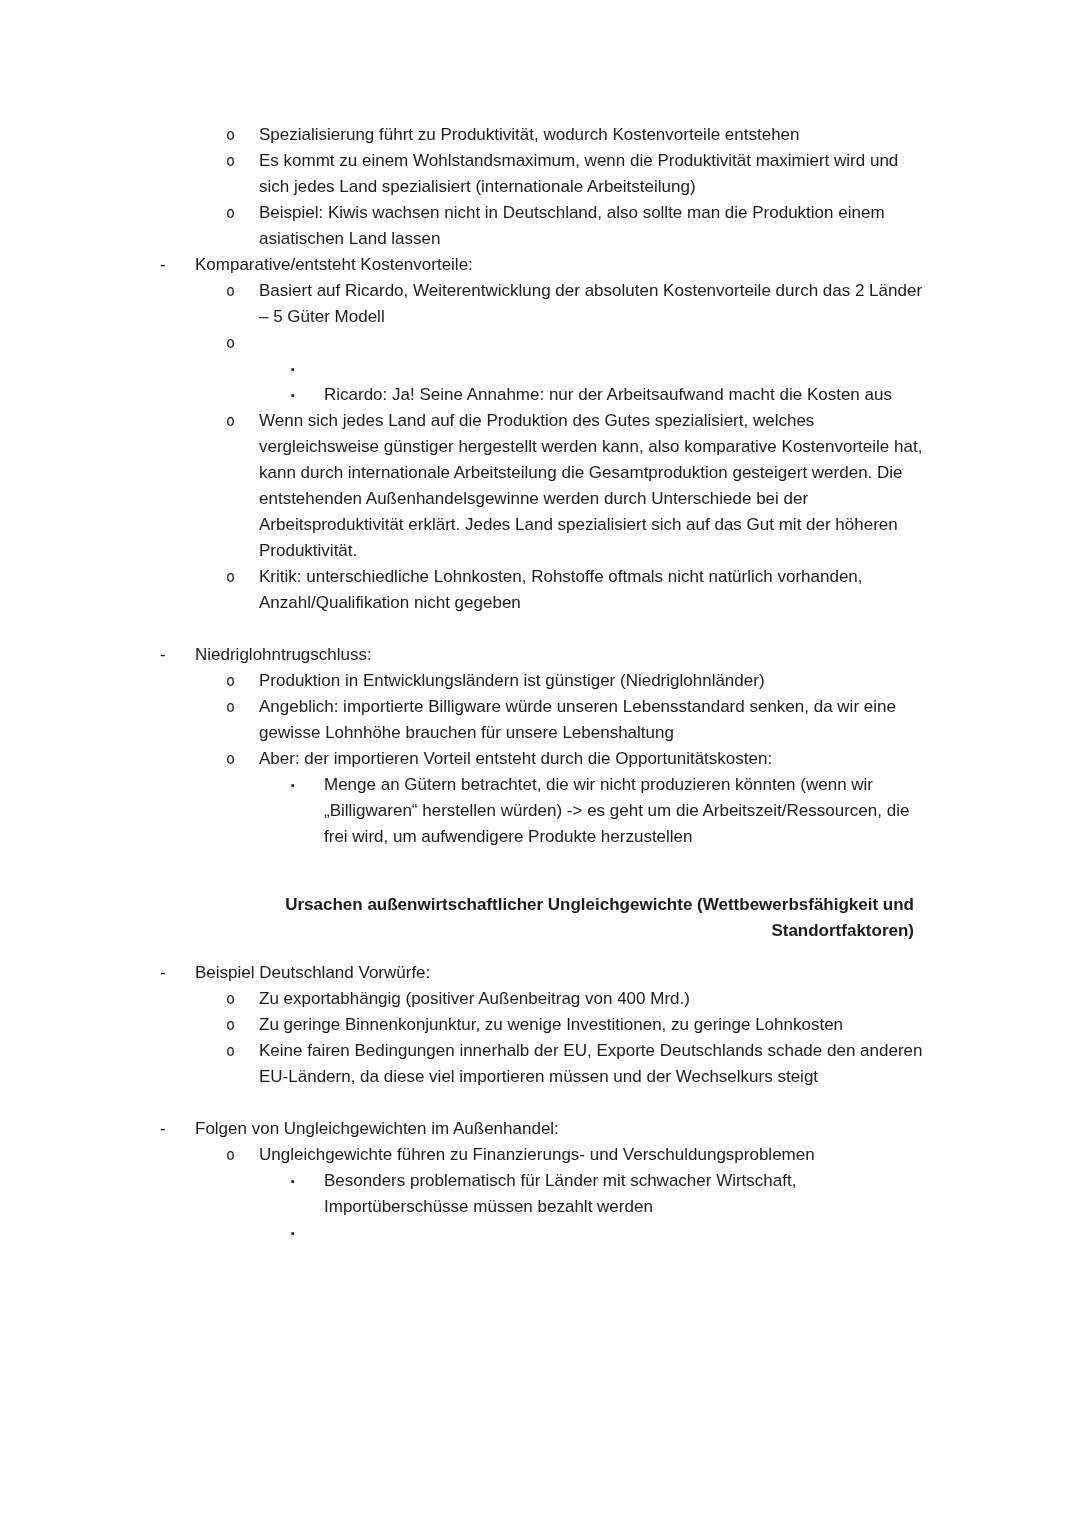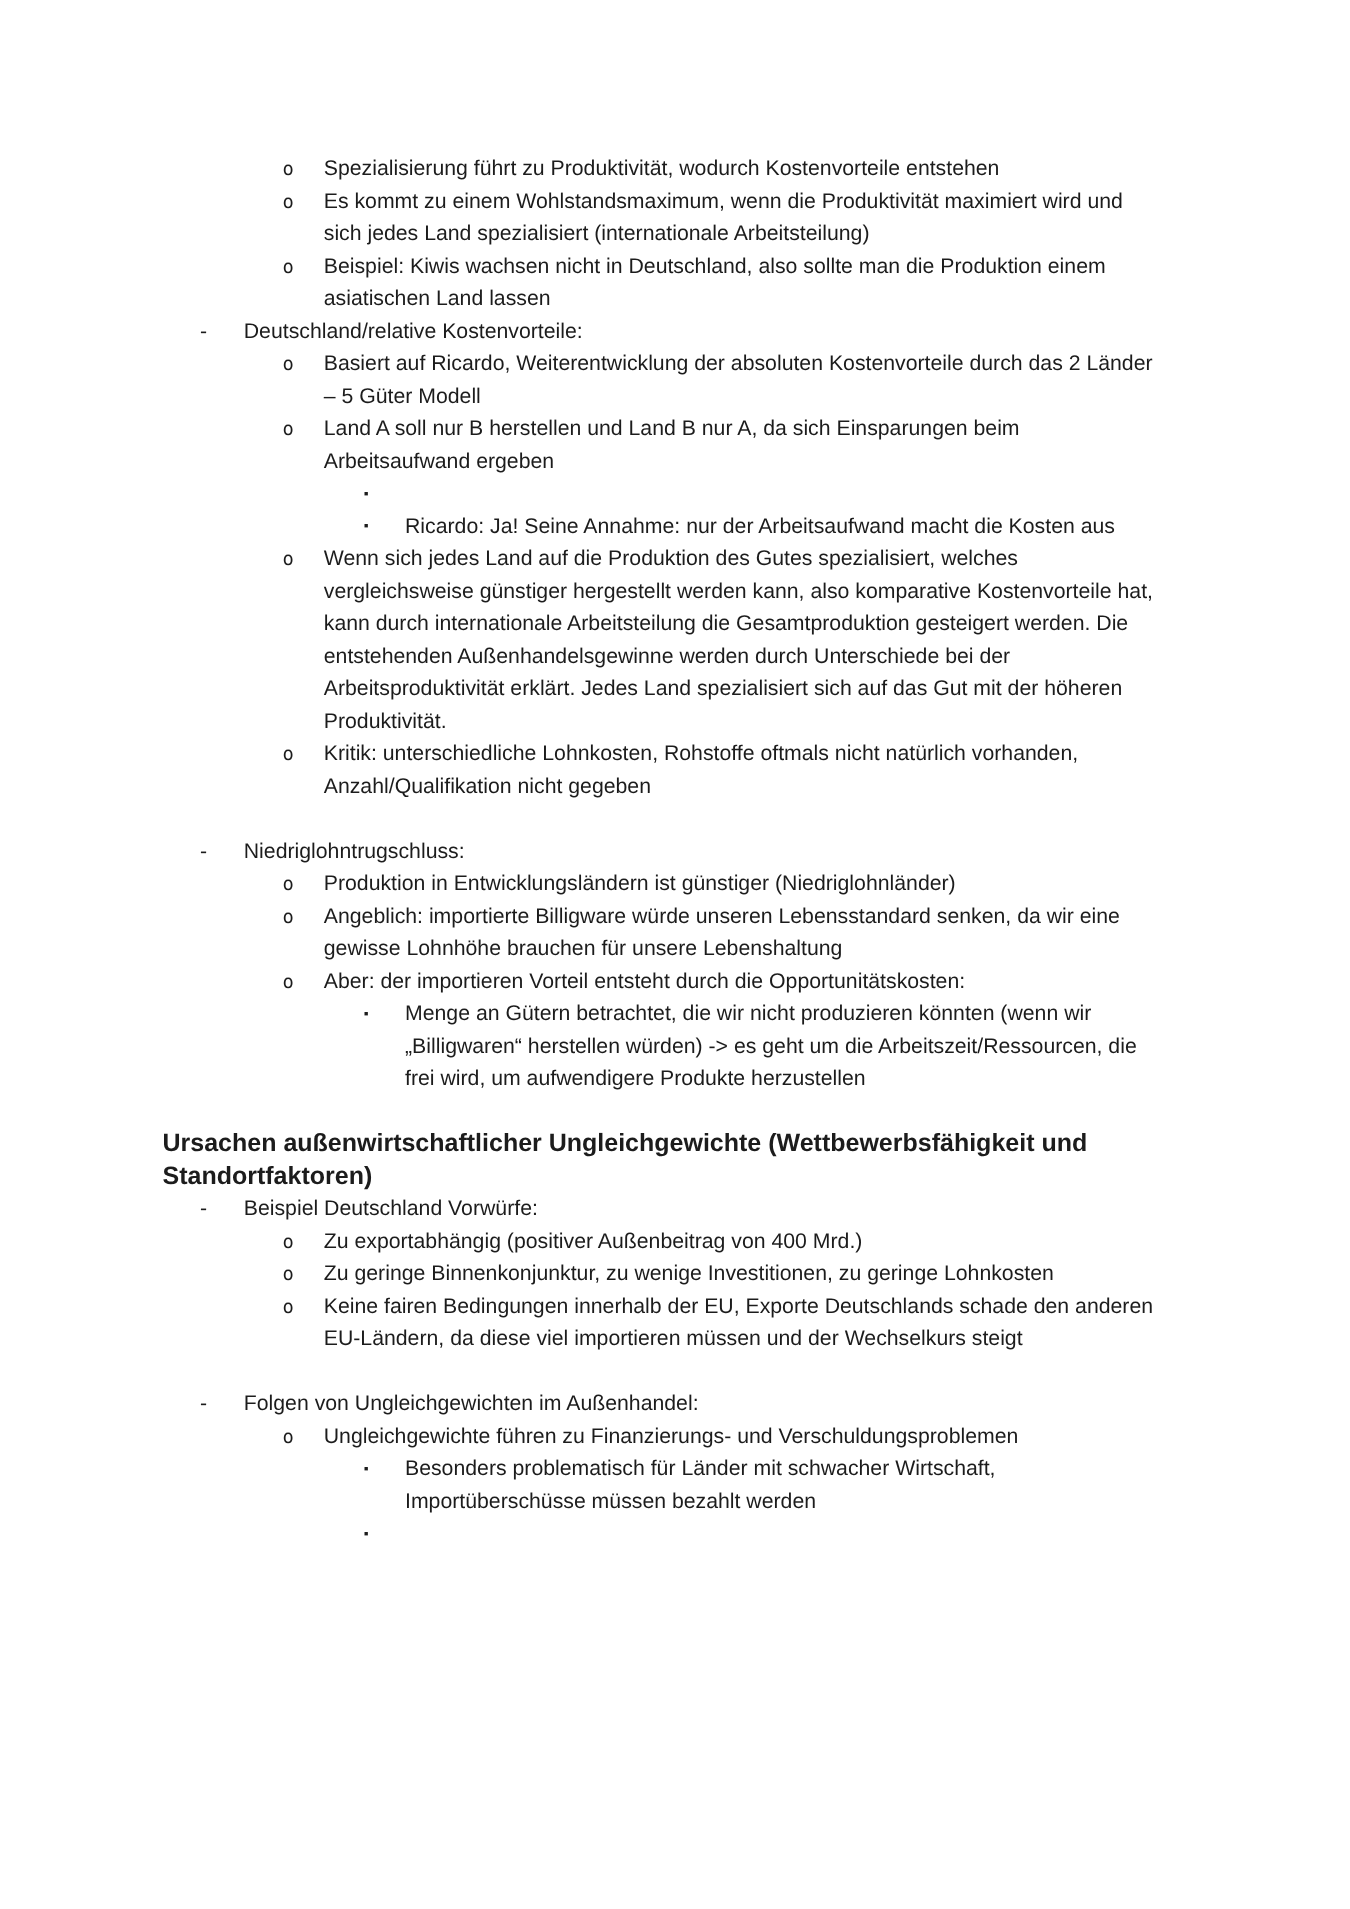--- a/index.html
+++ b/index.html
@@ -44,24 +44,25 @@
   .bullet.circle {
     font-family: "DejaVu Sans Mono", monospace;
     font-size: 15px;
     line-height: 26px;
   }
   .bullet.square {
     font-size: 11px;
     line-height: 26px;
   }
   .heading {
-    margin: 0;
-    font-size: 20px;
+    margin: 16px;
+    font-size: 17px;
     font-weight: bold;
     line-height: 26px;
+    text-align: right;
   }
   .spacer {
     height: 26px;
   }
 </style>
 </head>
 <body>
 
 <div class="page">
   <div class="content">
@@ -76,31 +77,30 @@
       <div class="text">Es kommt zu einem Wohlstandsmaximum, wenn die Produktivität maximiert wird und sich jedes Land spezialisiert (internationale Arbeitsteilung)</div>
     </div>
 
     <div class="item lvl2">
       <span class="bullet circle">o</span>
       <div class="text">Beispiel: Kiwis wachsen nicht in Deutschland, also sollte man die Produktion einem asiatischen Land lassen</div>
     </div>
 
     <div class="item lvl1">
       <span class="bullet dash">-</span>
-      <div class="text">Deutschland/relative Kostenvorteile:</div>
+      <div class="text">Komparative/entsteht Kostenvorteile:</div>
     </div>
 
     <div class="item lvl2">
       <span class="bullet circle">o</span>
       <div class="text">Basiert auf Ricardo, Weiterentwicklung der absoluten Kostenvorteile durch das 2 Länder – 5 Güter Modell</div>
     </div>
 
     <div class="item lvl2">
       <span class="bullet circle">o</span>
-      <div class="text">Land A soll nur B herstellen und Land B nur A, da sich Einsparungen beim Arbeitsaufwand ergeben</div>
     </div>
 
     <div class="item lvl3">
       <span class="bullet square">▪</span>
     </div>
 
     <div class="item lvl3">
       <span class="bullet square">▪</span>
       <div class="text">Ricardo: Ja! Seine Annahme: nur der Arbeitsaufwand macht die Kosten aus</div>
     </div>

